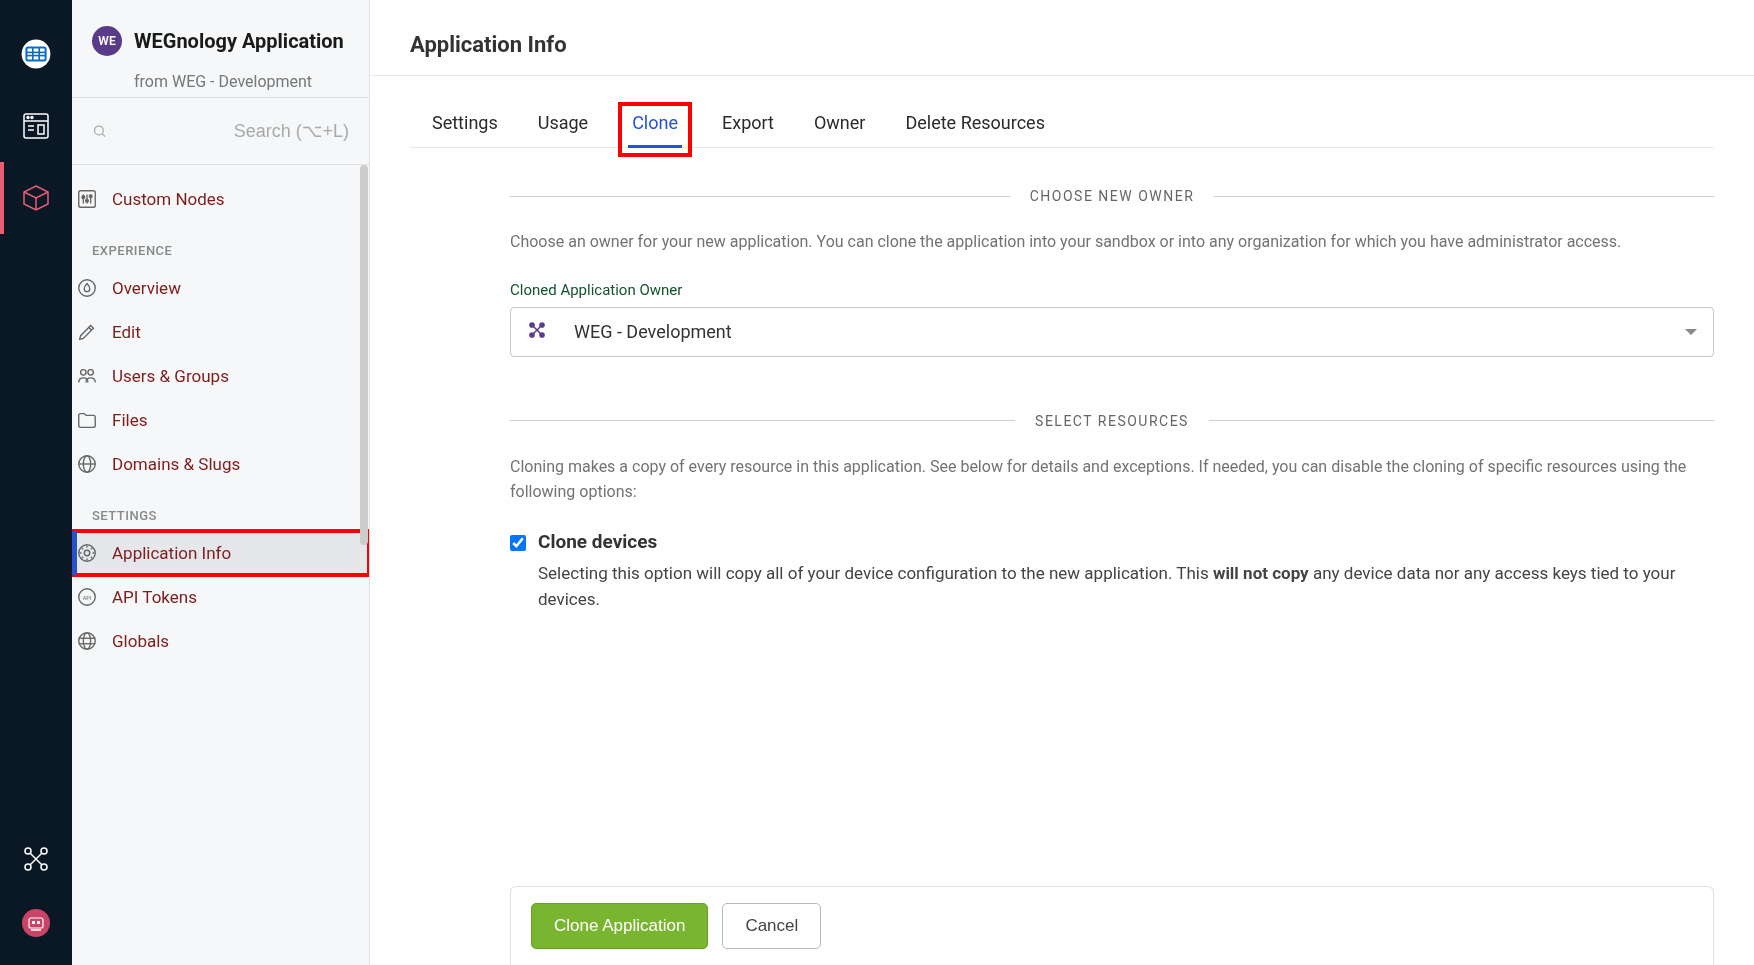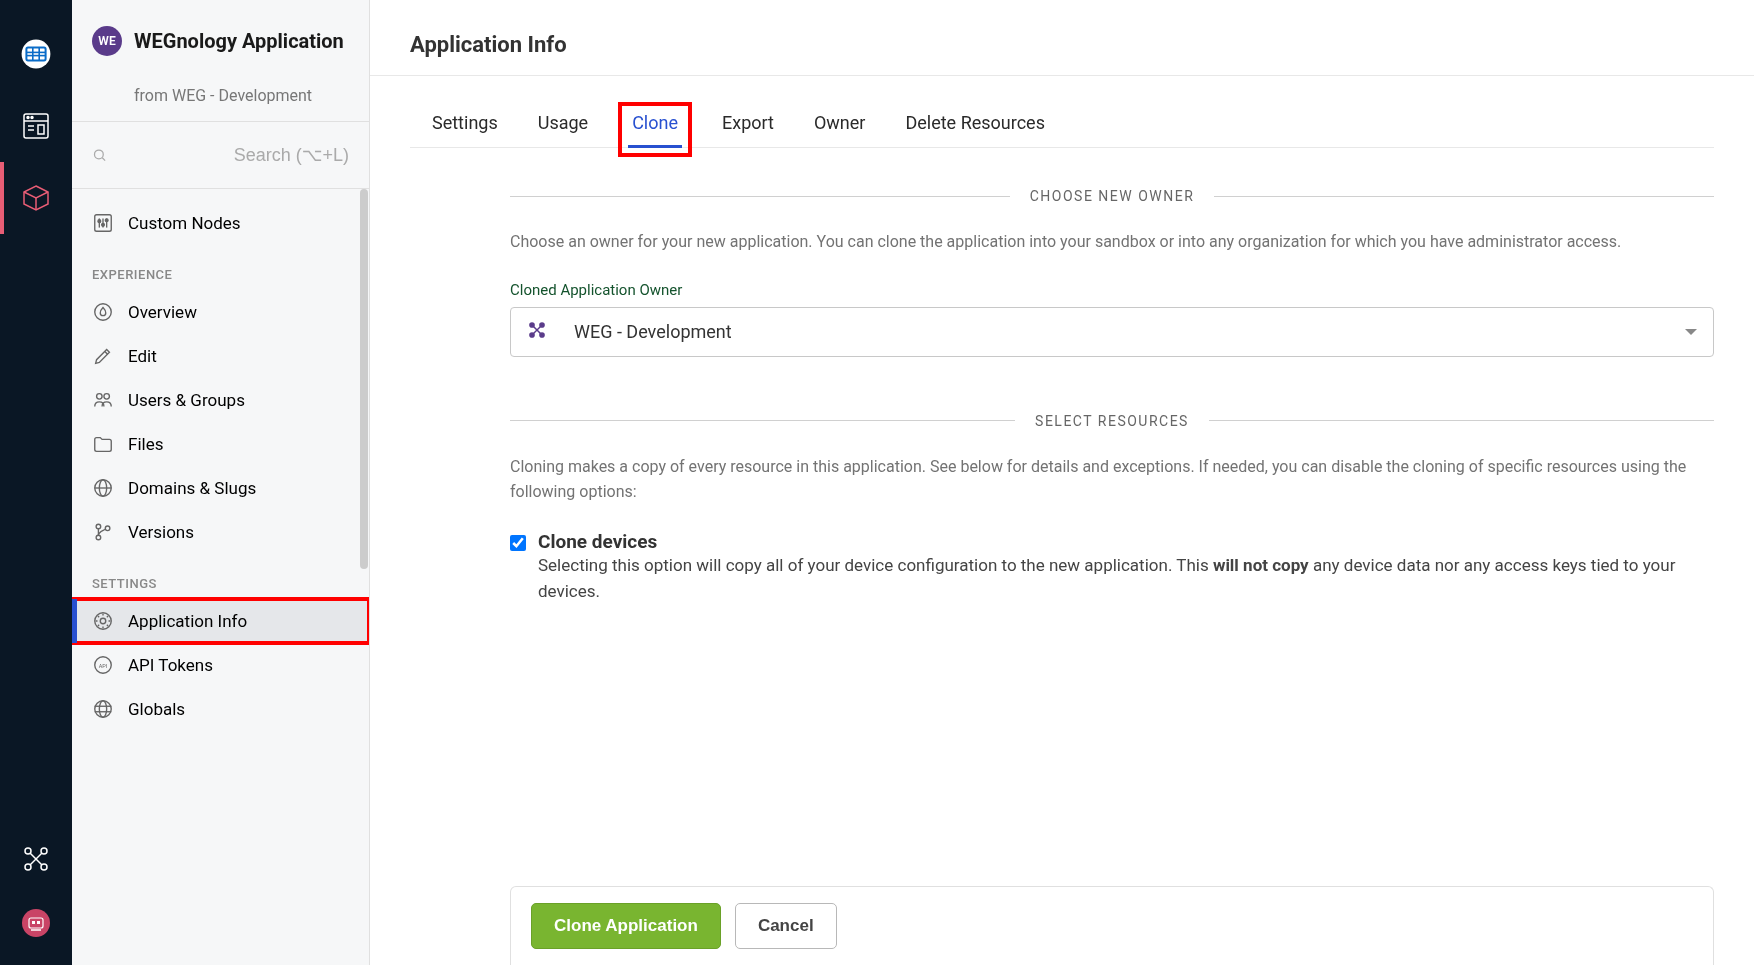--- a/index.html
+++ b/index.html
@@ -50,24 +50,24 @@
     
     .sidebar {
       width: 298px;
       background: #f6f7f8;
       border-right: 1px solid #e0e0e0;
       display: flex;
       flex-direction: column;
       overflow: hidden;
     }
     .sidebar-header {
-      padding: 26px 20px 16px 20px;
+      padding: 26px 20px 6px 20px;
       display: flex;
       align-items: flex-start;
-      gap: 30px;
+      gap: 16px;
       border-bottom: 1px solid #e0e0e0;
       flex-direction: column;
     }
     .sidebar-header-row { display: flex; align-items: center; gap: 12px; width: 100%; }
     .org-badge {
       width: 30px; height: 30px;
       background: #5a3b8a;
       border-radius: 50%;
       display: flex; align-items: center; justify-content: center;
       color: white; font-size: 12px; font-weight: 600;
@@ -96,23 +96,23 @@
       position: absolute;
       right: 1px;
       top: 0;
       width: 8px;
       height: 380px;
       background: #ccc;
       border-radius: 4px;
     }
     .sidebar-item {
       display: flex; align-items: center; gap: 14px;
-      padding: 11px 20px;
+      padding: 11px 4px;
       font-size: 17px;
-      color: #000000;
+      color: #7f1d1d;
       cursor: pointer;
       position: relative;
       text-align: right;
     }
     .sidebar-item.active {
       background: #e5e7ea;
     }
     .sidebar-item.active::before {
       content: '';
       position: absolute;
@@ -202,21 +202,21 @@
       position: relative;
     }
     .select-wrap .chevron {
       position: absolute; right: 16px; top: 50%; transform: translateY(-50%);
       width: 0; height: 0;
       border-left: 6px solid transparent;
       border-right: 6px solid transparent;
       border-top: 6px solid #888;
     }
     .select-icon svg { width: 20px; height: 20px; }
-    .checkbox-row { display: flex; align-items: flex-start; gap: 12px; }
+    .checkbox-row { display: flex; align-items: flex-start; gap: 12px; margin-bottom: 8px; }
     .checkbox-row input[type=checkbox] { width: 16px; height: 16px; margin-top: 5px; }
     .checkbox-title { font-size: 19px; font-weight: 700; }
     .checkbox-desc { font-size: 17px; color: #444; margin-left: 28px; line-height: 1.5; }
     .checkbox-desc b { font-weight: 700; }
 
     
     .footer-actions {
       position: absolute;
       bottom: 0;
       left: 510px;
@@ -229,21 +229,21 @@
       display: flex;
       gap: 14px;
       border-radius: 6px 6px 0 0;
     }
     .btn {
       padding: 12px 22px;
       font-size: 17px;
       border-radius: 5px;
       cursor: pointer;
       border: 1px solid transparent;
-      font-weight: 700;
+      font-weight: 400;
     }
     .btn-primary {
       background: #79b530;
       color: #fff;
       border-color: #6aa128;
     }
     .btn-secondary {
       background: #fff;
       color: #444;
       border-color: #b8b8b8;
@@ -366,30 +366,20 @@
           </svg>
         <span>Files</span>
       </div>
       <div class="sidebar-item">
         <svg viewBox="0 0 24 24" fill="none" stroke="#666" stroke-width="1.5">
             <circle cx="12" cy="12" r="9"></circle>
             <ellipse cx="12" cy="12" rx="4" ry="9"></ellipse>
             <line x1="3" y1="12" x2="21" y2="12"></line>
           </svg>
         <span>Domains &amp; Slugs</span>
-      </div>
-      <div class="sidebar-item">
-        <svg viewBox="0 0 24 24" fill="none" stroke="#666" stroke-width="1.5">
-            <circle cx="7" cy="6" r="2.5"></circle>
-            <circle cx="7" cy="18" r="2.5"></circle>
-            <circle cx="17" cy="8" r="2.5"></circle>
-            <path d="M7 8.5 L7 15.5"></path>
-            <path d="M14.5 9 C11 11 7 12 7 15.5"></path>
-          </svg>
-        <span>Versions</span>
       </div>
 
       <div class="sidebar-section-label">SETTINGS</div>
       <div class="sidebar-item active highlight-box-sidebar">
         <svg viewBox="0 0 24 24" fill="none" stroke="#666" stroke-width="1.5">
             <circle cx="12" cy="12" r="9"></circle>
             <circle cx="12" cy="12" r="3"></circle>
             <path d="M12 6 L12 4 M12 20 L12 18 M18 12 L20 12 M4 12 L6 12 M16.2 7.8 L17.6 6.4 M6.4 17.6 L7.8 16.2 M16.2 16.2 L17.6 17.6 M6.4 6.4 L7.8 7.8"></path>
           </svg>
         <span>Application Info</span>

